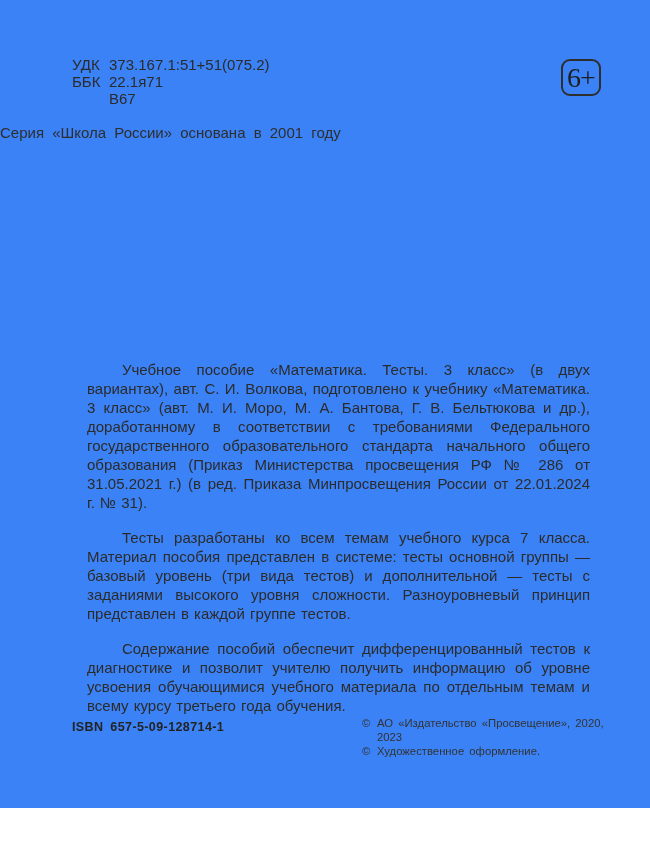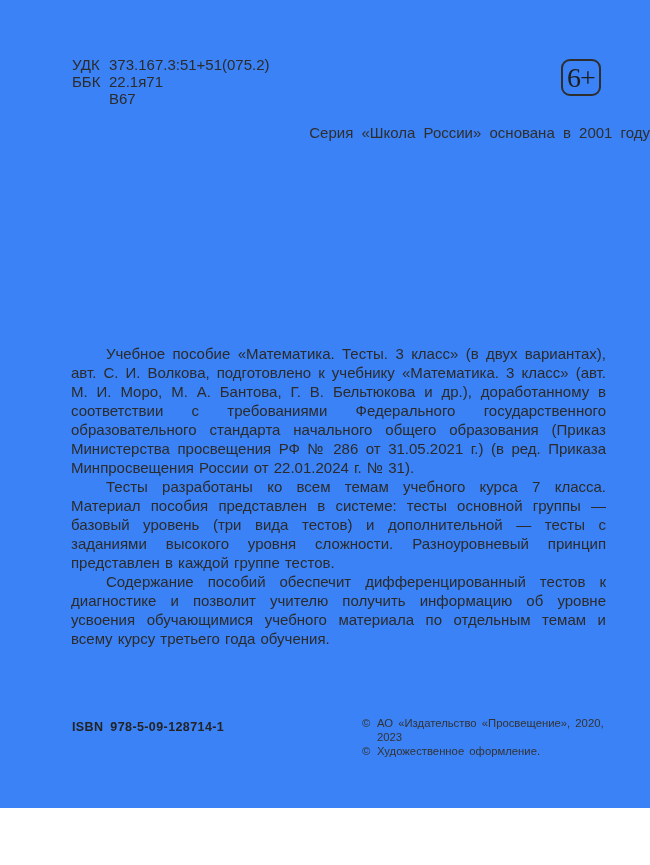--- a/index.html
+++ b/index.html
@@ -52,40 +52,40 @@
     box-sizing: border-box;
     letter-spacing: -1px;
   }
 
   
   .series {
     position: absolute;
     left: 0;
     right: 0;
     top: 124px;
-    text-align: right;
+    text-align: left;
     font-size: 15px;
     word-spacing: 4px;
     color: #2e2e2e;
   }
 
   
   .annotation {
     position: absolute;
     left: 71px;
     top: 344px;
     width: 535px;
     font-size: 15px;
     line-height: 19px;
     text-align: justify;
     color: #2b2b2b;
     word-spacing: 1px;
   }
   .annotation p {
-    margin: 0;
+    margin: 16px;
     text-indent: 35px;
   }
 
   
   .isbn {
     position: absolute;
     left: 72px;
     top: 720px;
     font-size: 12.5px;
     font-weight: bold;
@@ -112,21 +112,21 @@
   .c-text { flex: 1; }
 </style>
 </head>
 <body>
 
 <div class="page">
 
   <div class="meta-block">
     <div class="meta-row">
       <span class="meta-label">УДК</span>
-      <span class="meta-value">373.167.3:51+51(075.2)</span>
+      <span class="meta-value">373.167.1:51+51(075.2)</span>
     </div>
     <div class="meta-row">
       <span class="meta-label">ББК</span>
       <span class="meta-value">22.1я71</span>
     </div>
     <div class="meta-row">
       <span class="meta-label"></span>
       <span class="meta-value">В67</span>
     </div>
   </div>
@@ -134,21 +134,21 @@
   <div class="age-badge">6+</div>
 
   <div class="series">Серия «Школа России» основана в 2001 году</div>
 
   <div class="annotation">
     <p>Учебное пособие «Математика. Тесты. 3 класс» (в двух вариантах), авт. С. И. Волкова, подготовлено к учебнику «Математика. 3 класс» (авт. М. И. Моро, М. А. Бантова, Г. В. Бельтюкова и др.), доработанному в соответствии с требованиями Федерального государственного образовательного стандарта начального общего образования (Приказ Министерства просвещения РФ № 286 от 31.05.2021 г.) (в ред. Приказа Минпросвещения России от 22.01.2024 г. № 31).</p>
     <p>Тесты разработаны ко всем темам учебного курса 7 класса. Материал пособия представлен в системе: тесты основной группы — базовый уровень (три вида тестов) и дополнительной — тесты с заданиями высокого уровня сложности. Разноуровневый принцип представлен в каждой группе тестов.</p>
     <p>Содержание пособий обеспечит дифференцированный тестов к диагностике и позволит учителю получить информацию об уровне усвоения обучающимися учебного материала по отдельным темам и всему курсу третьего года обучения.</p>
   </div>
 
-  <div class="isbn">ISBN 978-5-09-128714-1</div>
+  <div class="isbn">ISBN 657-5-09-128714-1</div>
 
   <div class="copyright">
     <div class="c-row">
       <span class="c-sign">©</span>
       <span class="c-text">АО «Издательство «Просвещение», 2020, 2023</span>
     </div>
     <div class="c-row">
       <span class="c-sign">©</span>
       <span class="c-text">Художественное оформление.</span>
     </div>

